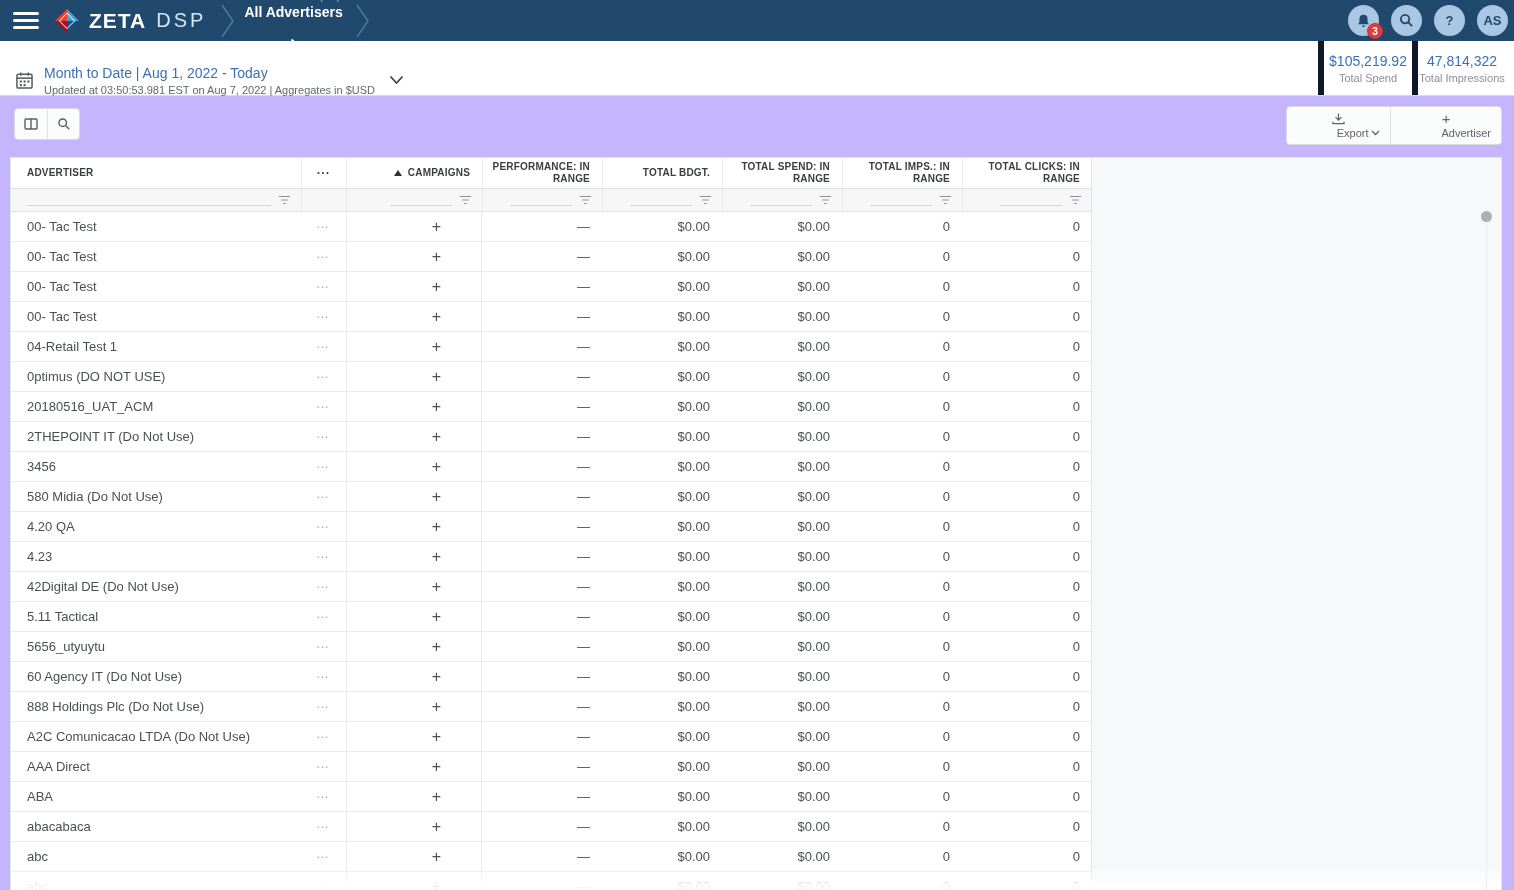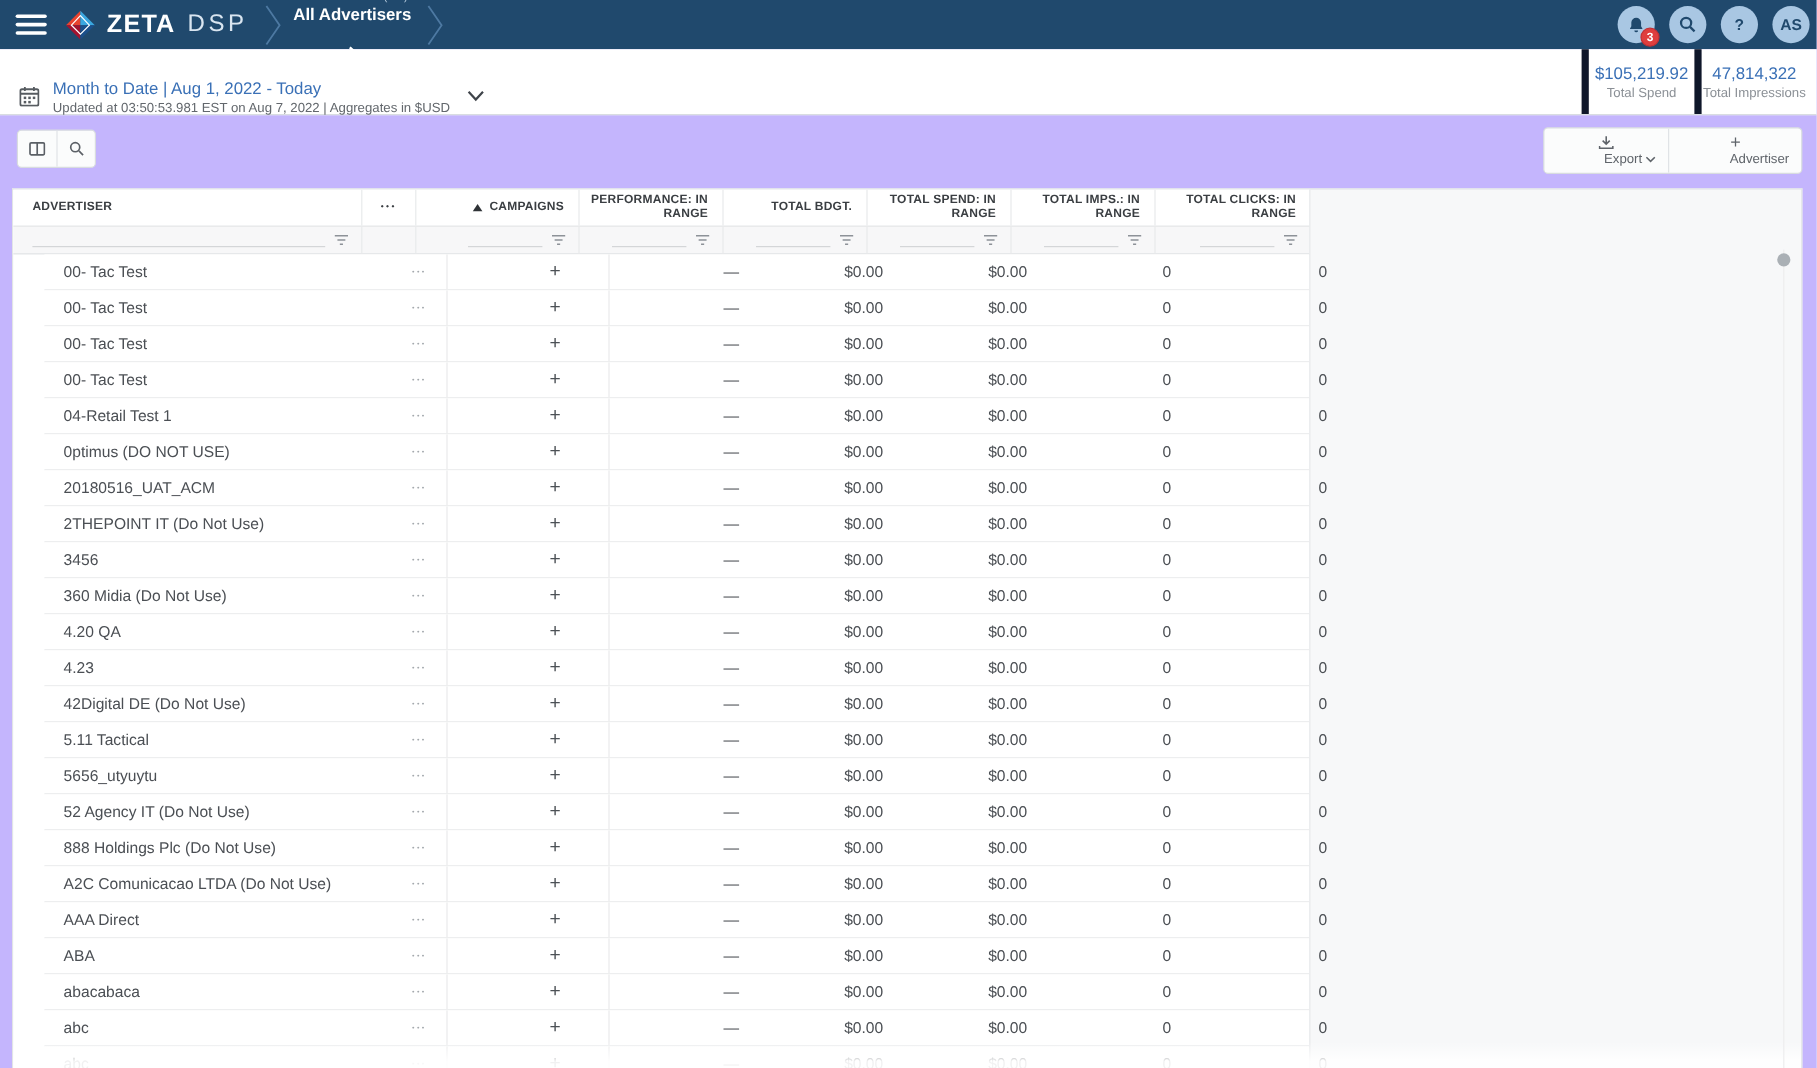--- a/index.html
+++ b/index.html
@@ -63,21 +63,21 @@
   .sort-asc { width:0; height:0; border-left:4px solid transparent; border-right:4px solid transparent; border-bottom:6px solid #2f3337; }
 
   .filters { height:23px; background:#f7f7f8; border-bottom:1px solid #e2e4e6; }
   .filters .cell { justify-content:flex-end; padding:0 10px; gap:7px; }
   .filters .cell + .cell { border-left:1px solid #e8eaec; }
   .f-adv { padding-left:16px !important; }
   .f-line { width:62px; height:12px; border-bottom:1px solid #d4d6d8; }
   .f-adv .f-line { flex:1; }
   .filter-icon { flex:0 0 auto; margin-bottom:1px; }
 
-  .row { height:30px; background:#ffffff; border-bottom:1px solid #e9eaec; font-size:13px; color:#4b4f54;margin-left:26px; }
+  .row { height:30px; background:#ffffff; border-bottom:1px solid #e9eaec; font-size:13px; color:#4b4f54; }
   .c-adv { padding-left:16px; }
   .c-menu { justify-content:center; font-size:6px; letter-spacing:2px; color:#a4a9ae; cursor:pointer; }
   .c-camp { justify-content:center; padding-left:45px; font-size:16px; color:#4c5156; border-left:1px solid #e9eaec; border-right:1px solid #e9eaec; cursor:pointer; }
   .c-num { justify-content:flex-end; padding-right:12px; }
 
   .fade { position:absolute; left:0; right:0; bottom:0; height:22px; background:linear-gradient(to bottom, rgba(255,255,255,0), rgba(255,255,255,.92) 75%); pointer-events:none; }
   .sb-track { position:absolute; right:14px; top:50px; bottom:0; width:1px; background:#ededee; }
   .sb-thumb { position:absolute; right:9px; top:53px; width:11px; height:11px; border-radius:50%; background:#aab0b5; cursor:pointer; }
 </style>
 </head>
@@ -385,21 +385,21 @@
         <div class="cell c-menu">•••</div>
         <div class="cell c-camp">+</div>
         <div class="cell c-num">—</div>
         <div class="cell c-num">$0.00</div>
         <div class="cell c-num">$0.00</div>
         <div class="cell c-num">0</div>
         <div class="cell c-num">0</div>
       </div>
 
       <div class="g-row row">
-        <div class="cell c-adv">360 Midia (Do Not Use)</div>
+        <div class="cell c-adv">580 Midia (Do Not Use)</div>
         <div class="cell c-menu">•••</div>
         <div class="cell c-camp">+</div>
         <div class="cell c-num">—</div>
         <div class="cell c-num">$0.00</div>
         <div class="cell c-num">$0.00</div>
         <div class="cell c-num">0</div>
         <div class="cell c-num">0</div>
       </div>
 
       <div class="g-row row">
@@ -451,21 +451,21 @@
         <div class="cell c-menu">•••</div>
         <div class="cell c-camp">+</div>
         <div class="cell c-num">—</div>
         <div class="cell c-num">$0.00</div>
         <div class="cell c-num">$0.00</div>
         <div class="cell c-num">0</div>
         <div class="cell c-num">0</div>
       </div>
 
       <div class="g-row row">
-        <div class="cell c-adv">52 Agency IT (Do Not Use)</div>
+        <div class="cell c-adv">60 Agency IT (Do Not Use)</div>
         <div class="cell c-menu">•••</div>
         <div class="cell c-camp">+</div>
         <div class="cell c-num">—</div>
         <div class="cell c-num">$0.00</div>
         <div class="cell c-num">$0.00</div>
         <div class="cell c-num">0</div>
         <div class="cell c-num">0</div>
       </div>
 
       <div class="g-row row">

